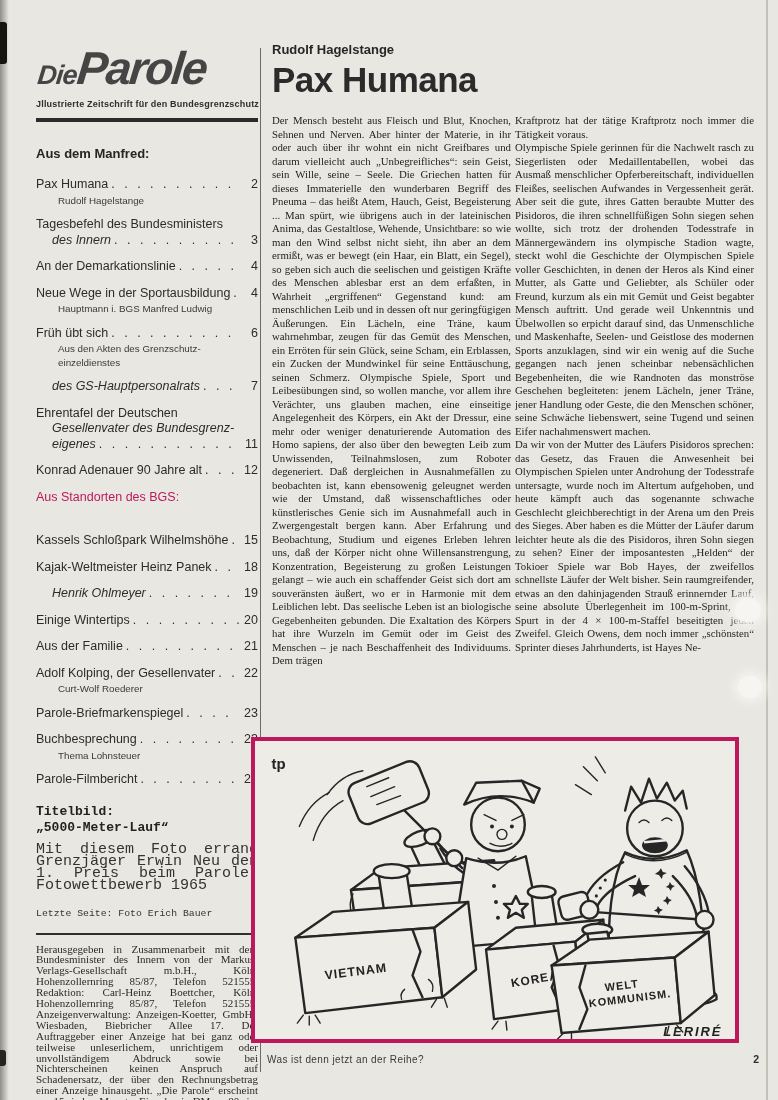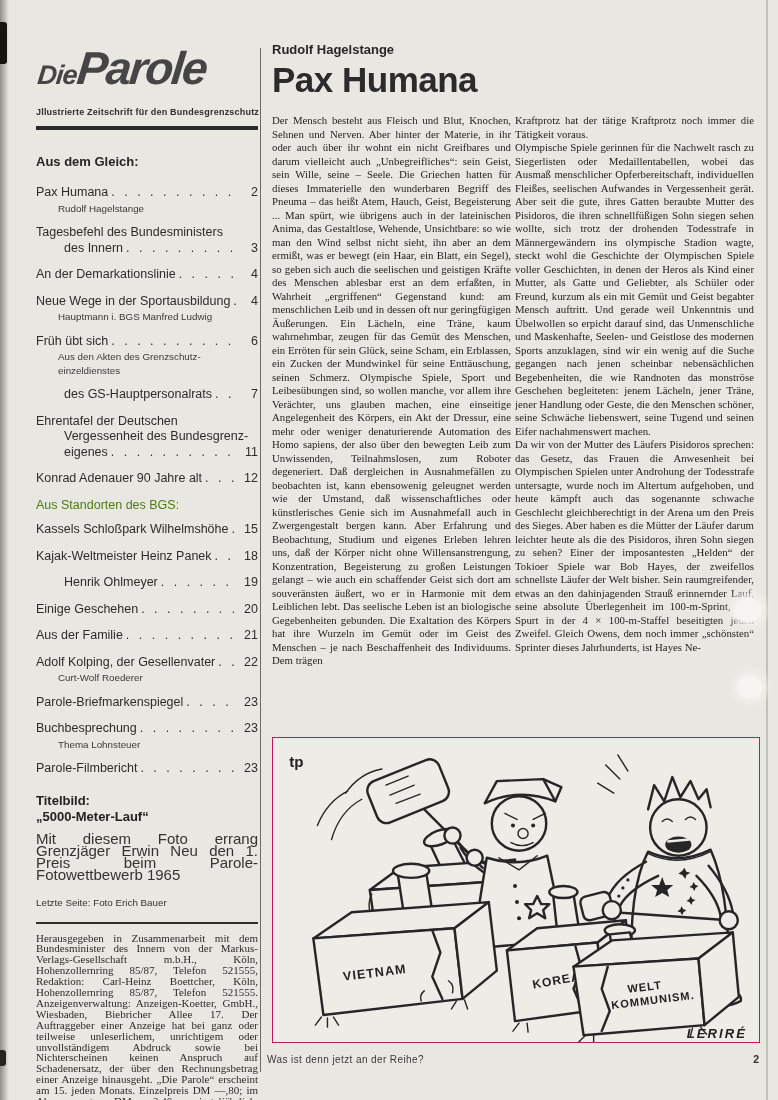--- a/index.html
+++ b/index.html
@@ -14,53 +14,53 @@
   .hole{position:absolute;background:#f6f5f1;border-radius:50%;box-shadow:0 0 8px 5px #f3f2ee;}
   .hole1{left:735px;top:598px;width:26px;height:24px;}
   .hole2{left:738px;top:676px;width:24px;height:22px;}
 
   
   .sidebar{position:absolute;left:36px;top:48px;width:222px;}
   .masthead{border-bottom:4px solid #2a2a2a;padding-bottom:9px;}
   .logo{color:#454545;transform:skewX(-6deg);transform-origin:left bottom;white-space:nowrap;}
   .logo .die{font-size:27px;font-weight:bold;font-style:italic;letter-spacing:-1px;}
   .logo .parole{font-size:46px;font-weight:bold;font-style:italic;letter-spacing:-2px;line-height:40px;}
-  .mast-sub{font-size:9px;font-weight:bold;color:#2e2e2e;margin-top:16px;white-space:nowrap;letter-spacing:.2px;}
+  .mast-sub{font-size:9px;font-weight:bold;color:#2e2e2e;margin-top:8px;white-space:nowrap;letter-spacing:.2px;}
   .toc{margin-top:24px;}
   .toc-heading{font-size:13px;font-weight:bold;margin-bottom:16px;color:#252525;}
   .toc-item{margin-bottom:11px;font-size:12.5px;line-height:15.5px;color:#2c2c2c;}
-  .toc-header{margin-bottom:9px;font-size:12.5px;line-height:15.5px;color:#4d7c0f;}
+  .toc-header{margin-bottom:28px;font-size:12.5px;line-height:15.5px;color:#be185d;}
   .toc-row{display:flex;align-items:baseline;}
   .toc-row .t{white-space:nowrap;}
-  .ind{margin-left:28px;}
+  .ind{margin-left:16px;font-style:italic;}
   .dots{flex:1;overflow:hidden;white-space:nowrap;margin:0 3px;letter-spacing:3px;color:#2c2c2c;}
   .pg{min-width:16px;text-align:right;}
   .toc-sub{font-size:9.8px;line-height:11.5px;margin-left:22px;margin-top:2px;color:#3a3a3a;}
-  .titelbild{margin-top:16px;}
+  .titelbild{margin-top:16px;font-family:Liberation Mono, monospace;}
   .tb-label,.tb-title{font-size:13px;font-weight:bold;color:#222;line-height:16px;}
   .tb-note{font-size:15px;line-height:12px;margin-top:8px;color:#333;text-align:justify;}
   .tb-last{font-size:9.8px;margin-top:16px;color:#333;}
   .side-rule{border:none;border-top:2px solid #2f2f2f;margin:14px 0 9px 0;}
   .imprint{font-family:"Liberation Serif",serif;font-size:11px;line-height:10.9px;
            text-align:justify;color:#2b2b2b;}
   .divider{position:absolute;left:260px;top:48px;width:1px;height:1024px;background:#6d6b66;}
 
   
   .main{position:absolute;left:272px;top:42px;width:492px;}
   .author{font-size:13px;font-weight:bold;color:#262626;}
   .headline{font-size:35px;font-weight:bold;letter-spacing:-.5px;color:#2b2b2b;margin:3px 0 14px 0;
             font-stretch:condensed;}
   .cols{display:flex;gap:4px;}
   .col{width:239px;height:594px;overflow:hidden;font-family:"Liberation Serif",serif;
        font-size:10.8px;line-height:13.5px;text-align:justify;color:#1e1e1e;}
   .col p{margin:0;}
 
   
-  .cartoon-box{position:absolute;left:272px;top:737px;width:488px;height:306px;
-               border:1px solid #be185d;background:#edece7;box-sizing:border-box;}
+  .cartoon-box{position:absolute;left:251px;top:737px;width:488px;height:306px;
+               border:4px solid #be185d;background:#edece7;box-sizing:border-box;}
   .cartoon-box svg{display:block;width:100%;height:100%;}
   .cart-stroke{fill:none;stroke:#262626;stroke-width:2.4;stroke-linecap:round;stroke-linejoin:round;}
   .cart-fill{fill:#edece7;stroke:#262626;stroke-width:2.4;stroke-linejoin:round;}
   .cart-thin{fill:none;stroke:#262626;stroke-width:1.4;stroke-linecap:round;}
   .cart-label{font-family:"Liberation Sans",sans-serif;font-weight:bold;fill:#222;letter-spacing:1px;}
   .cart-tp{font-family:"Liberation Sans",sans-serif;font-weight:bold;font-size:15px;fill:#222;}
   .cart-sig{font-family:"Liberation Sans",sans-serif;font-weight:bold;font-style:italic;
             font-size:13px;letter-spacing:2px;fill:#222;}
   .caption-row{position:absolute;left:267px;top:1053px;width:492px;display:flex;
                justify-content:space-between;align-items:baseline;}
@@ -78,21 +78,21 @@
 
   <div class="sidebar">
     <div class="masthead">
       <div class="logo">
         <span class="die">Die</span><span class="parole">Parole</span>
       </div>
       <div class="mast-sub">Jllustrierte Zeitschrift für den Bundesgrenzschutz</div>
     </div>
 
     <div class="toc">
-      <div class="toc-heading">Aus dem Gleich:</div>
+      <div class="toc-heading">Aus dem Manfred:</div>
       <div id="toc-list">
           <div class="toc-item">
             <div class="toc-row">
               <span class="t">Pax Humana</span>
               <span class="dots">. . . . . . . . . . . . . . . . . . . . . . . . . . . . . . . . . . . . . . . .</span>
               <span class="pg">2</span>
             </div>
             <div class="toc-sub">Rudolf Hagelstange</div>
           </div>
           <div class="toc-item">
@@ -129,21 +129,21 @@
           </div>
           <div class="toc-item">
             <div class="toc-row">
               <span class="t ind">des GS-Hauptpersonalrats</span>
               <span class="dots">. . . . . . . . . . . . . . . . . . . . . . . . . . . . . . . . . . . . . . . .</span>
               <span class="pg">7</span>
             </div>
           </div>
           <div class="toc-item">
             <div class="toc-cont">Ehrentafel der Deutschen</div>
-            <div class="toc-cont ind">Vergessenheit des Bundesgrenz-</div>
+            <div class="toc-cont ind">Gesellenvater des Bundesgrenz-</div>
             <div class="toc-row">
               <span class="t ind">eigenes</span>
               <span class="dots">. . . . . . . . . . . . . . . . . . . . . . . . . . . . . . . . . . . . . . . .</span>
               <span class="pg">11</span>
             </div>
           </div>
           <div class="toc-item">
             <div class="toc-row">
               <span class="t">Konrad Adenauer 90 Jahre alt</span>
               <span class="dots">. . . . . . . . . . . . . . . . . . . . . . . . . . . . . . . . . . . . . . . .</span>
@@ -167,21 +167,21 @@
           </div>
           <div class="toc-item">
             <div class="toc-row">
               <span class="t ind">Henrik Ohlmeyer</span>
               <span class="dots">. . . . . . . . . . . . . . . . . . . . . . . . . . . . . . . . . . . . . . . .</span>
               <span class="pg">19</span>
             </div>
           </div>
           <div class="toc-item">
             <div class="toc-row">
-              <span class="t">Einige Geschehen</span>
+              <span class="t">Einige Wintertips</span>
               <span class="dots">. . . . . . . . . . . . . . . . . . . . . . . . . . . . . . . . . . . . . . . .</span>
               <span class="pg">20</span>
             </div>
           </div>
           <div class="toc-item">
             <div class="toc-row">
               <span class="t">Aus der Familie</span>
               <span class="dots">. . . . . . . . . . . . . . . . . . . . . . . . . . . . . . . . . . . . . . . .</span>
               <span class="pg">21</span>
             </div>

